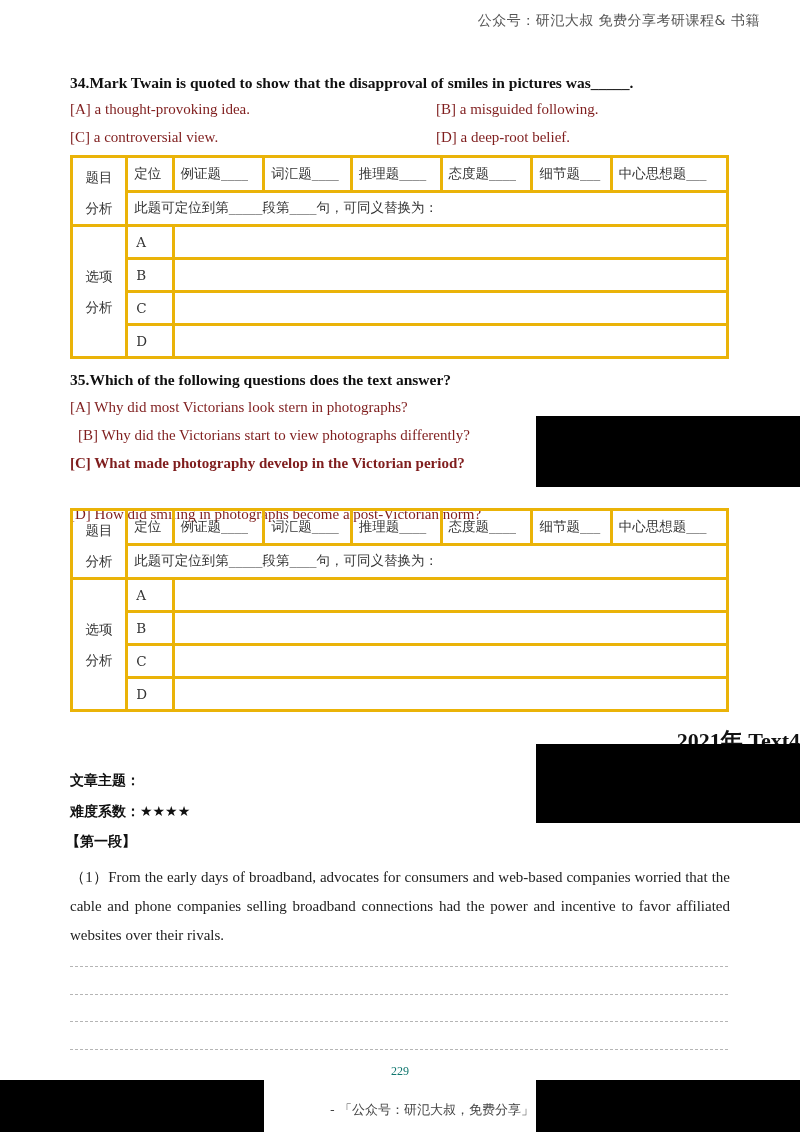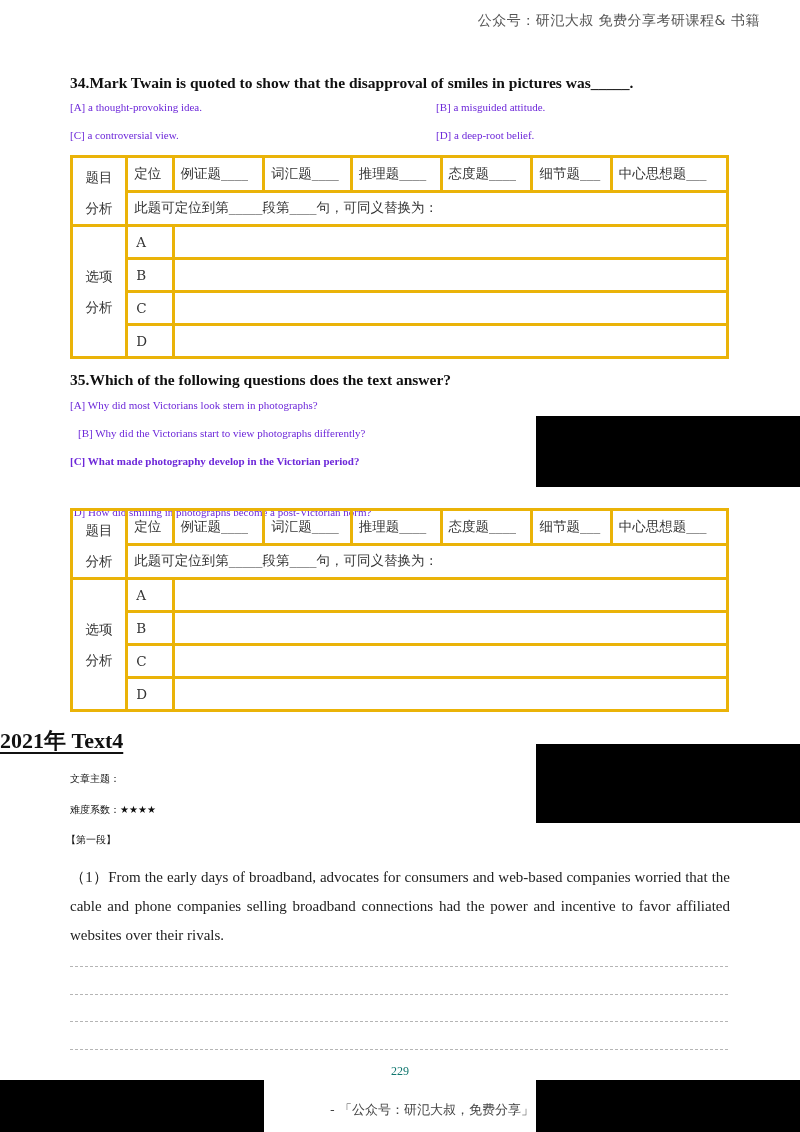--- a/index.html
+++ b/index.html
@@ -7,37 +7,37 @@
     width: 800px; height: 1132px; position: relative; overflow: hidden;
     background: #ffffff; color: #111;
     font-family: "Liberation Serif", "DejaVu Serif", serif;
   }
   .abs { position: absolute; }
   .header-note {
     top: 12px; right: 40px; font-size: 14px; color: #555;
     font-family: "DejaVu Sans", sans-serif; letter-spacing: 0.5px; text-align: right;
   }
   .q-title { left: 70px; font-size: 15.5px; font-weight: bold; white-space: nowrap; }
-  .opt { font-size: 11px; white-space: nowrap; color: #6d28d9; }
+  .opt { font-size: 15px; white-space: nowrap; color: #7f1d1d; }
   table.analysis {
     position: absolute; left: 70px; width: 659px; border-collapse: collapse;
     font-family: "DejaVu Serif", serif; font-size: 13.5px; color: #333;
   }
   table.analysis td {
     border: 3px solid #eab308; padding: 0 6px; height: 30px; vertical-align: middle;
     white-space: nowrap;
   }
   table.analysis td.label { width: 42px; text-align: center; vertical-align: top; padding-top: 4px; line-height: 31px; }
   table.analysis td.opt-label { width: 30px; padding-left: 8px; }
   table.analysis tr.thick-top td { border-top: 2px solid #666; }
   .section-title {
-    left: 0; width: 800px; top: 726px; text-align: left; font-size: 22px; font-weight: bold;
+    left: 0; width: 800px; top: 726px; text-align: right; font-size: 22px; font-weight: bold;
     text-decoration: underline; text-underline-offset: 4px;
   }
-  .cn-label { left: 70px; font-size: 10px; font-weight: normal; font-family: "DejaVu Sans", sans-serif; color: #111; }
+  .cn-label { left: 70px; font-size: 14px; font-weight: bold; font-family: "DejaVu Sans", sans-serif; color: #111; }
   .para {
     left: 70px; width: 660px; top: 863px; font-size: 15px; line-height: 29px; text-align: justify;
     color: #222;
   }
   .dash-line {
     left: 70px; width: 658px; height: 0; border-top: 1.5px dashed #b5b5b5;
   }
   .page-number { left: 0; width: 800px; text-align: center; top: 1064px; font-size: 12px; color: #0f766e; }
   .redact { background: #000; }
   .footer-note {
@@ -46,21 +46,21 @@
     margin-left: 32px;
   }
 </style>
 </head>
 <body>
 
 <div class="abs header-note">公众号：研氾大叔 免费分享考研课程&amp; 书籍</div>
 
 <div class="abs q-title" style="top:74px;">34.Mark Twain is quoted to show that the disapproval of smiles in pictures was_____.</div>
 <div class="abs opt" style="left:70px; top:101px;">[A] a thought-provoking idea.</div>
-<div class="abs opt" style="left:436px; top:101px;">[B] a misguided attitude.</div>
+<div class="abs opt" style="left:436px; top:101px;">[B] a misguided following.</div>
 <div class="abs opt" style="left:70px; top:129px;">[C] a controversial view.</div>
 <div class="abs opt" style="left:436px; top:129px;">[D] a deep-root belief.</div>
 
 <table class="analysis" style="top:155px;">
   <colgroup>
     <col style="width:52px">
       <col style="width:46px">
       <col style="width:92px">
       <col style="width:88px">
     <col style="width:91px">

